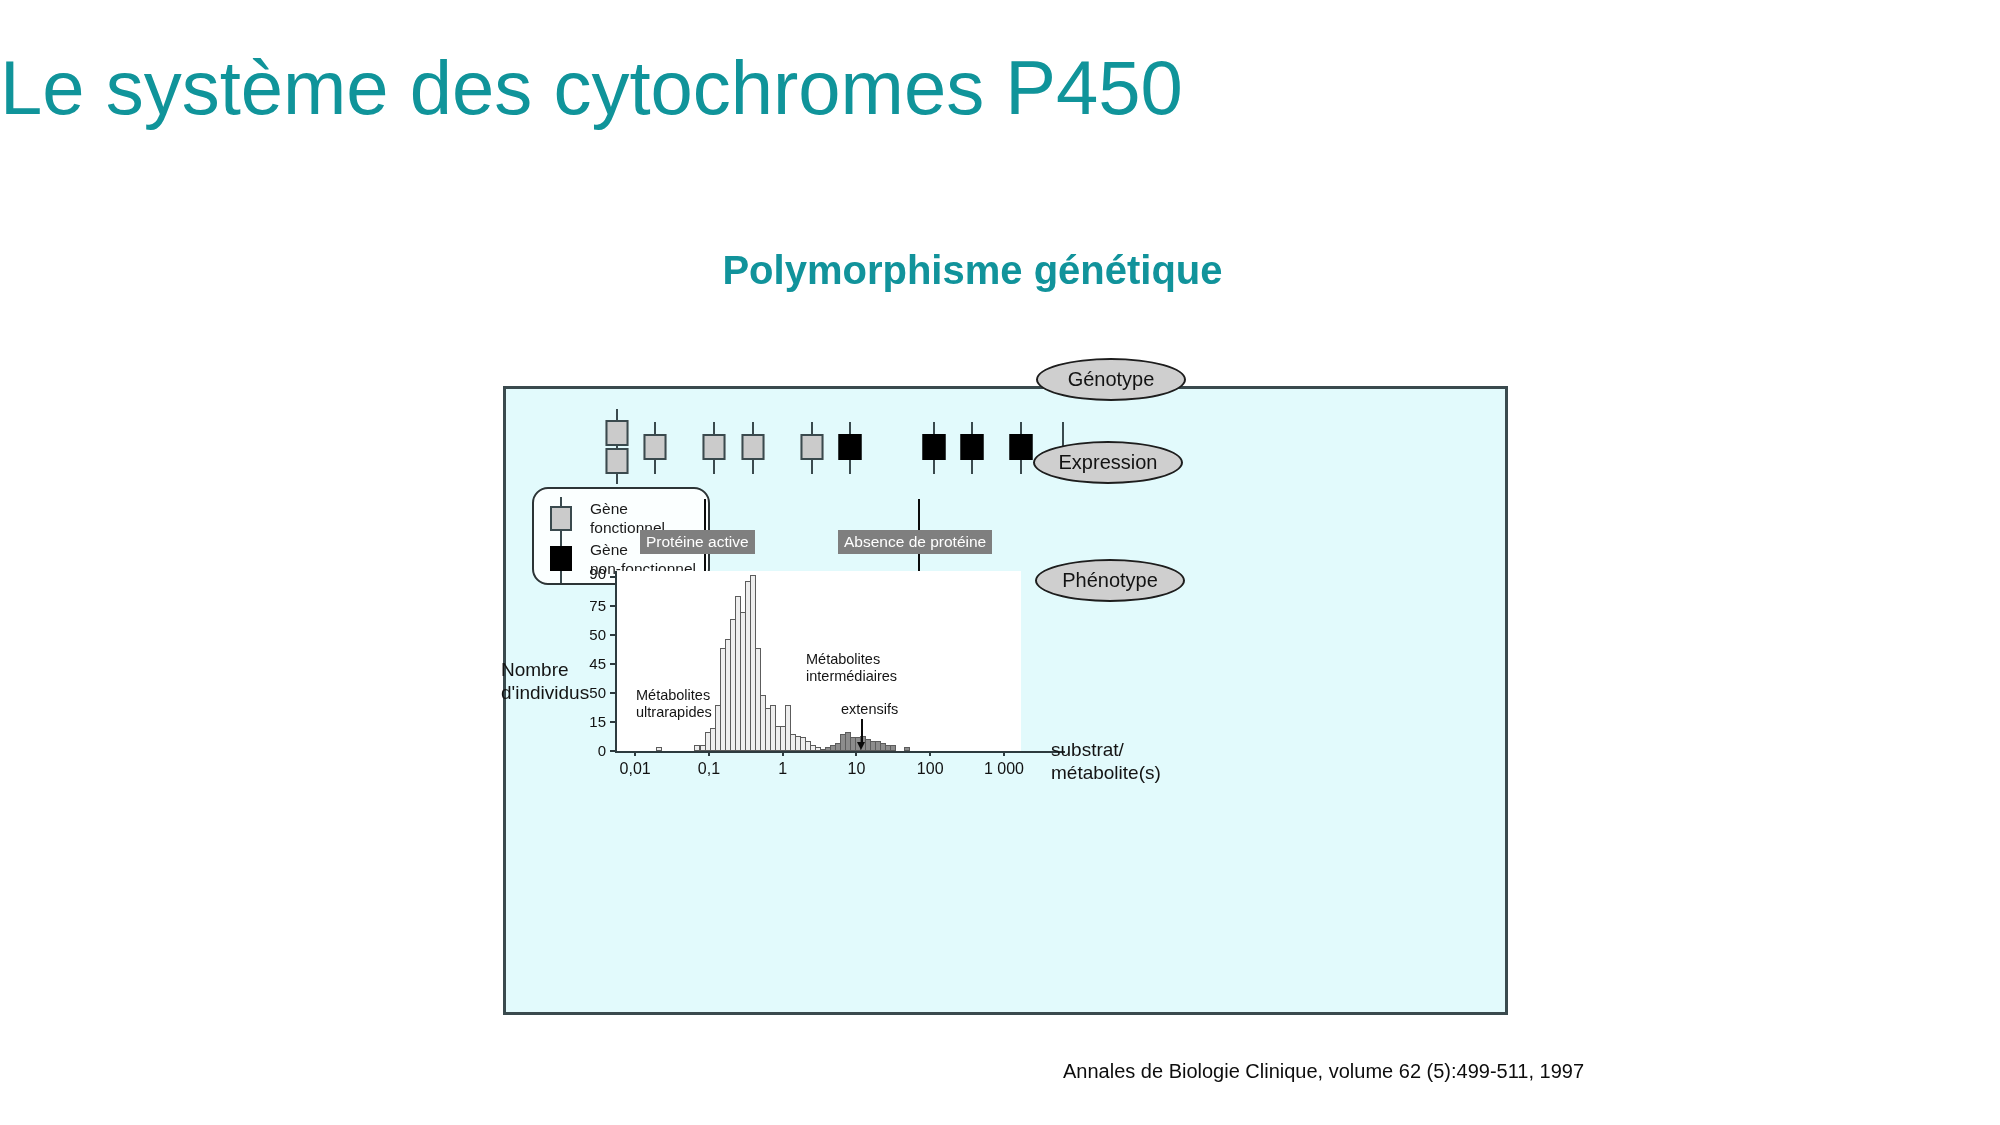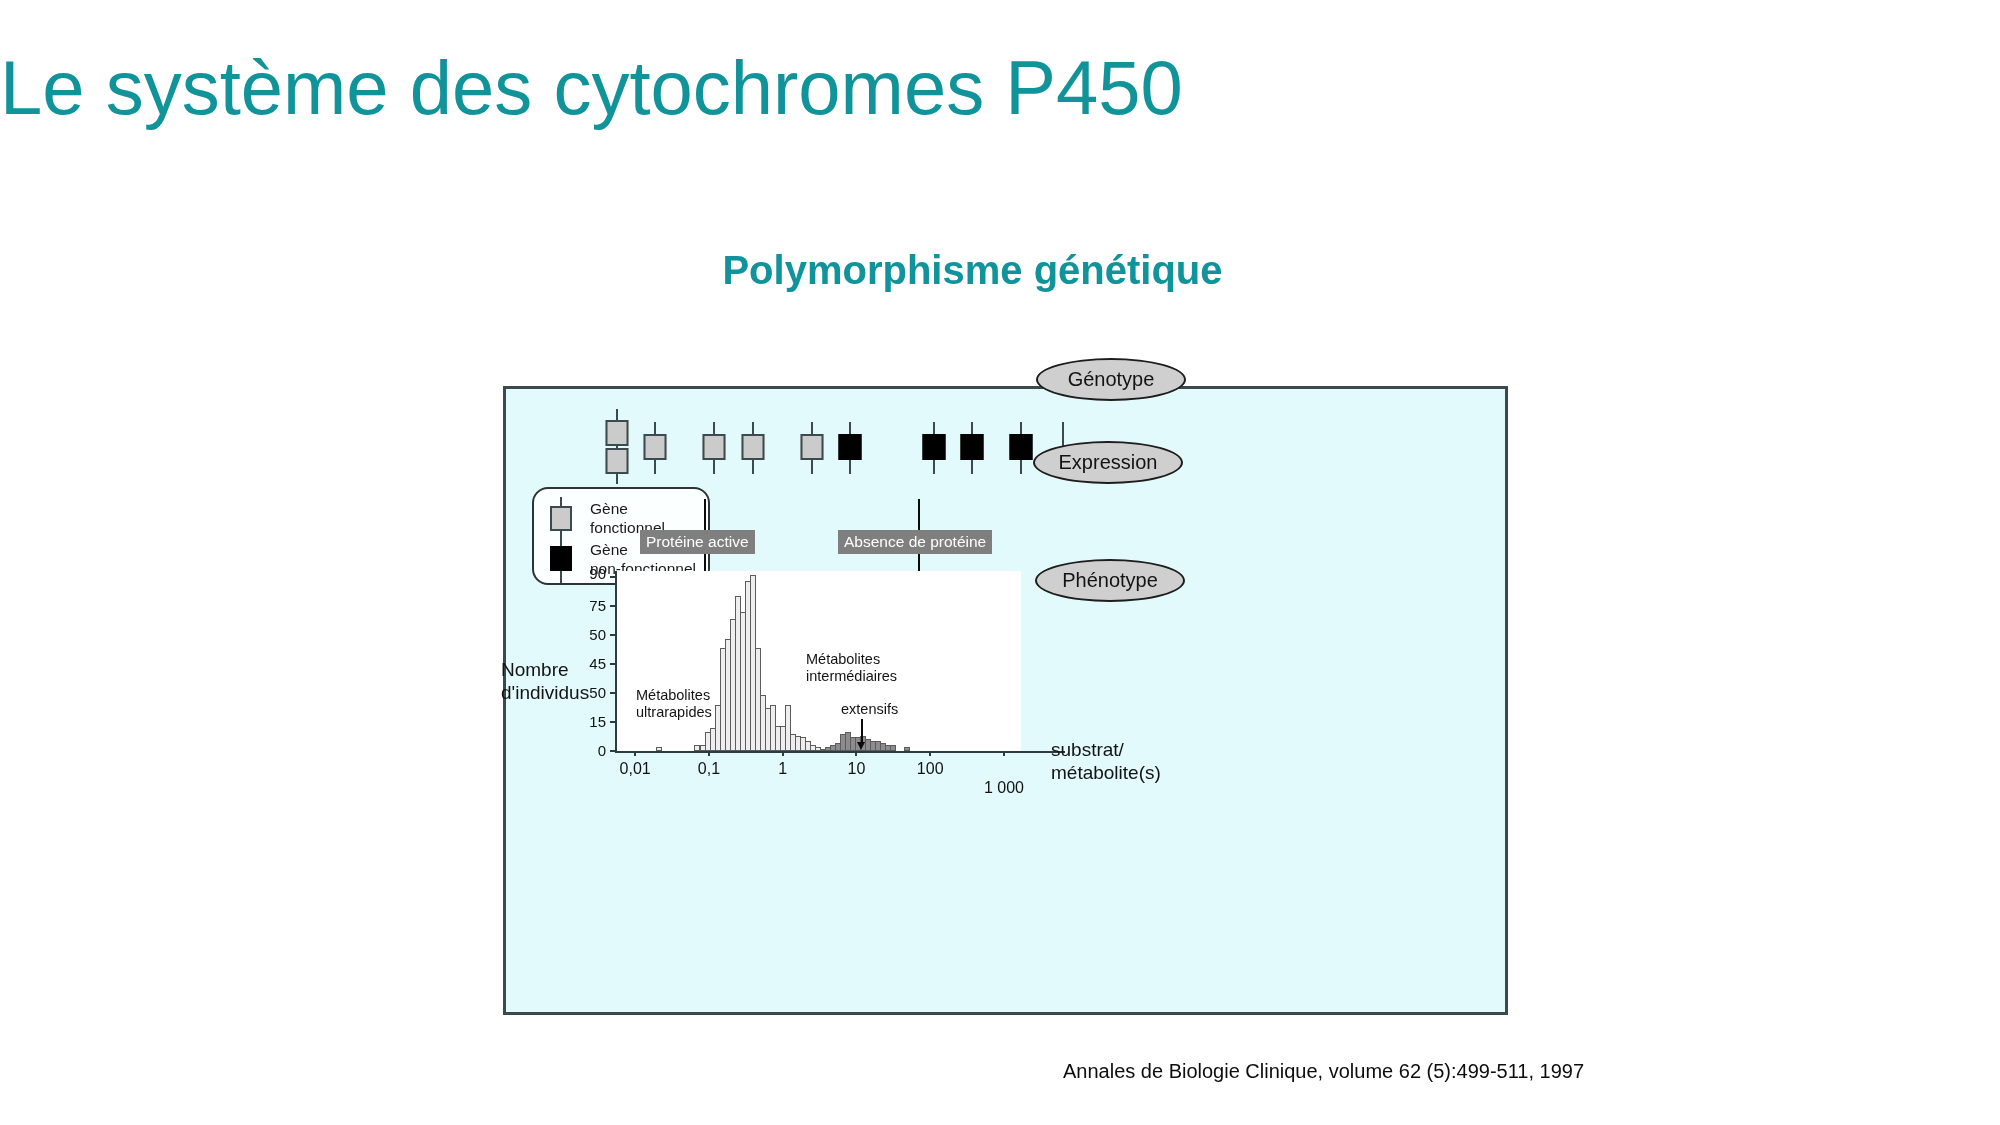--- a/index.html
+++ b/index.html
@@ -317,21 +317,21 @@
       <div class="xtick-label" style="left: 89.1533px; top: 371px; width: 80px;">0,01</div>
       <div class="tick" style="left: 201.923px; top: 362px; width: 2px; height: 5px;"></div>
       <div class="xtick-label" style="left: 162.923px; top: 371px; width: 80px;">0,1</div>
       <div class="tick" style="left: 275.692px; top: 362px; width: 2px; height: 5px;"></div>
       <div class="xtick-label" style="left: 236.692px; top: 371px; width: 80px;">1</div>
       <div class="tick" style="left: 349.461px; top: 362px; width: 2px; height: 5px;"></div>
       <div class="xtick-label" style="left: 310.461px; top: 371px; width: 80px;">10</div>
       <div class="tick" style="left: 423.231px; top: 362px; width: 2px; height: 5px;"></div>
       <div class="xtick-label" style="left: 384.231px; top: 371px; width: 80px;">100</div>
       <div class="tick" style="left: 497px; top: 362px; width: 2px; height: 5px;"></div>
-      <div class="xtick-label" style="left: 458px; top: 390px; width: 80px;">1 000</div>
+      <div class="xtick-label" style="left: 458px; top: 371px; width: 80px;">1 000</div>
     </div>
 
   <div class="fig-text small" style="left:545px;top:350px;width:150px;text-align:left;">
     <span>substrat/</span><br>
     <span>métabolite(s)</span>
   </div>
 
   <div class="fig-text tiny" style="left:130px;top:298px;">
     <span>Métabolites</span><br>
     <span>ultrarapides</span>

